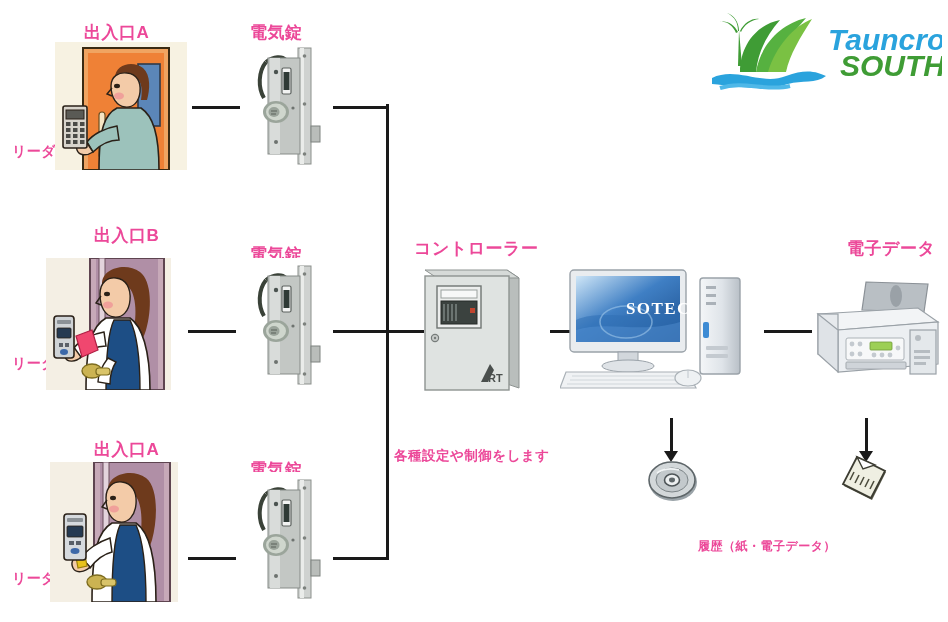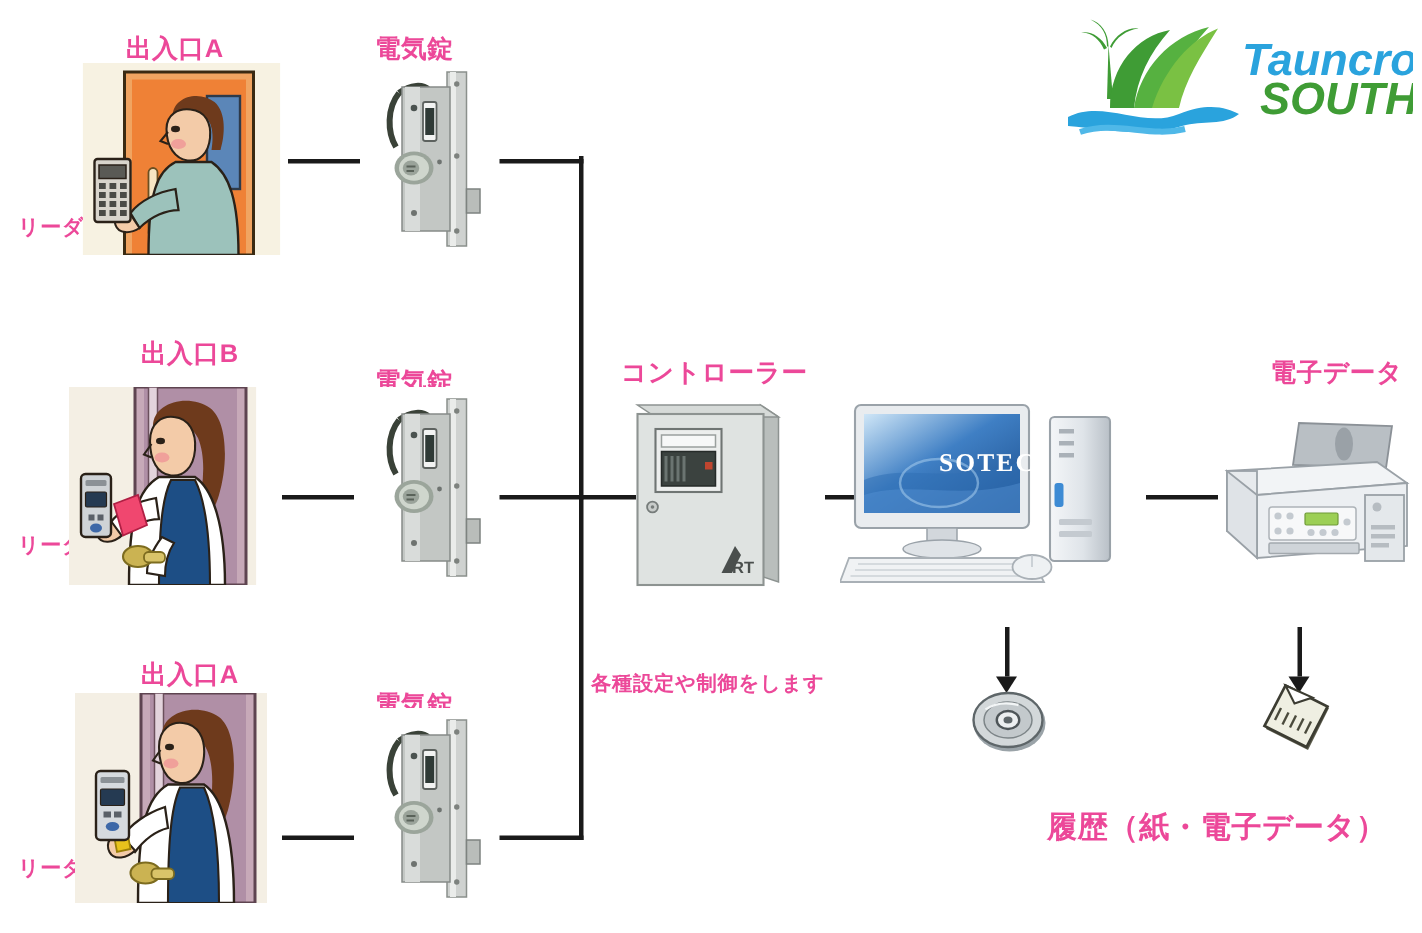--- a/index.html
+++ b/index.html
@@ -473,15 +473,15 @@
       <g stroke="#4a4a3c" stroke-width="1.6">
         <path d="M16 20 L12 28"></path>
           <path d="M21 23 L17 31"></path>
           <path d="M26 25 L22 33"></path>
         <path d="M31 27 L27 35"></path>
           <path d="M36 29 L32 37"></path>
       </g>
     </svg>
   </div>
 
-  <div class="lbl" style="left:698px; top:538px; font-size:20px;">履歴（紙・電子データ）</div>
+  <div class="lbl" style="left:698px; top:538px; font-size:12px;">履歴（紙・電子データ）</div>
 
 </div>
 
 </body></html>

